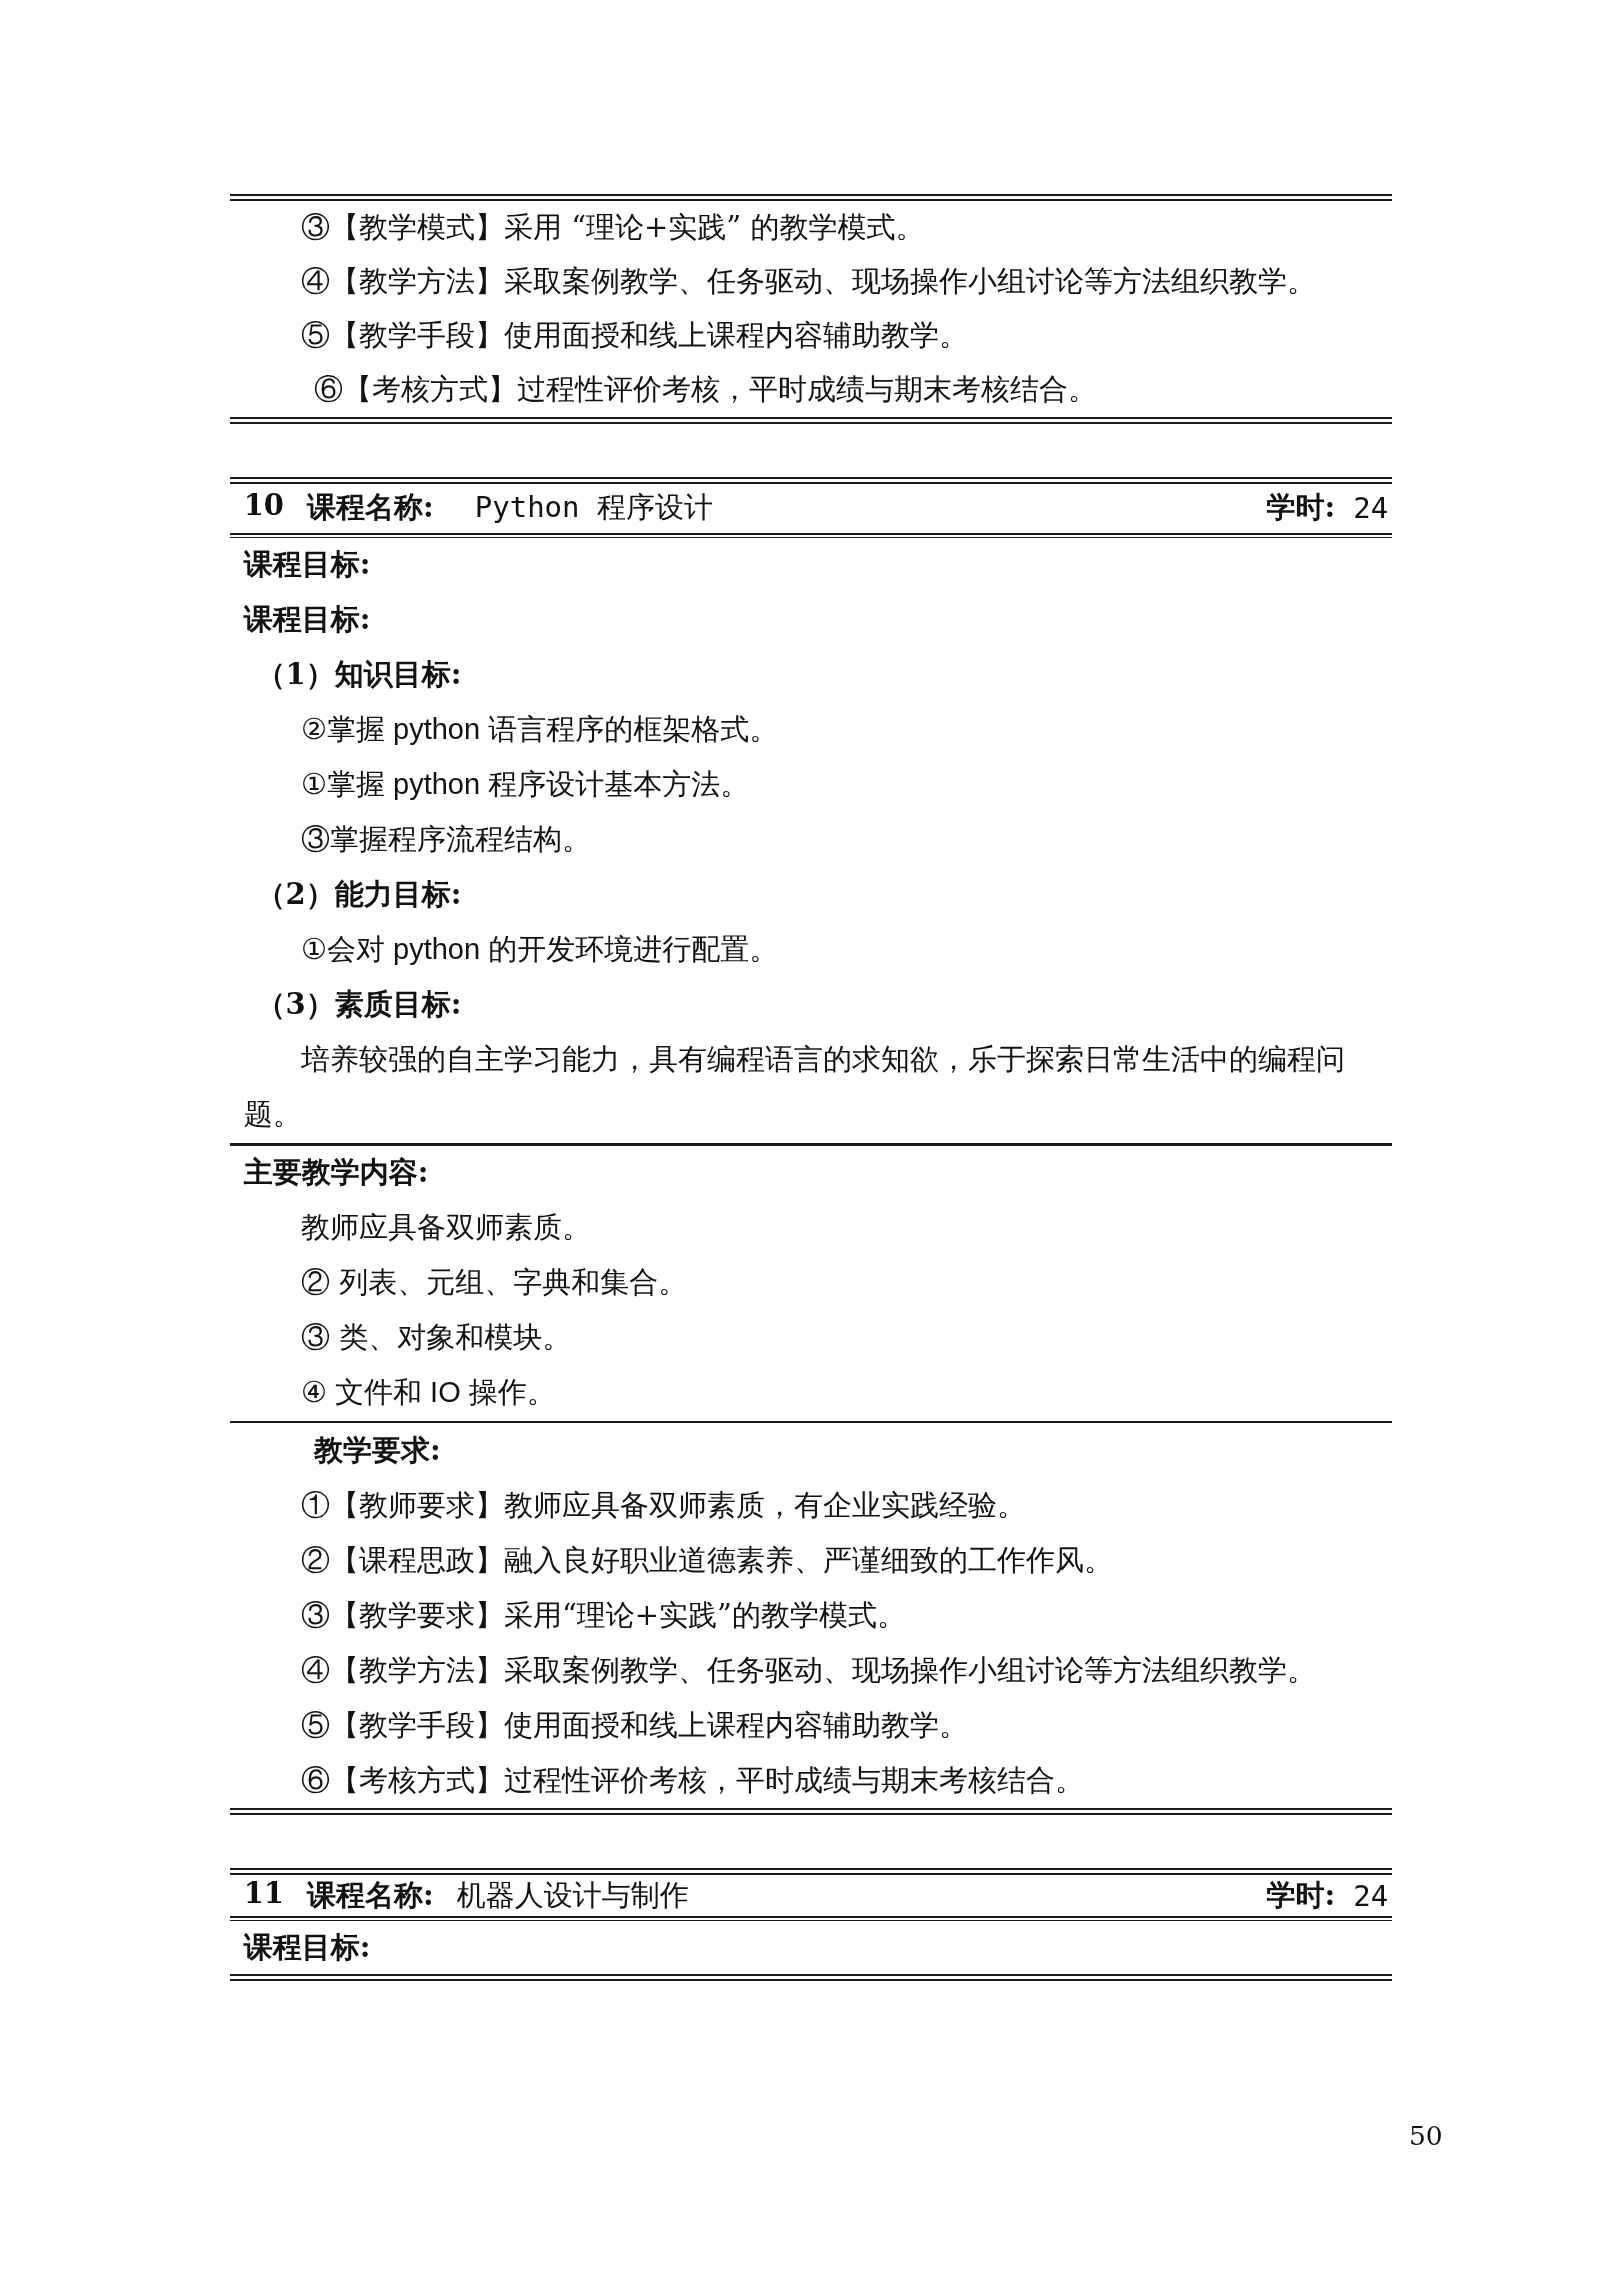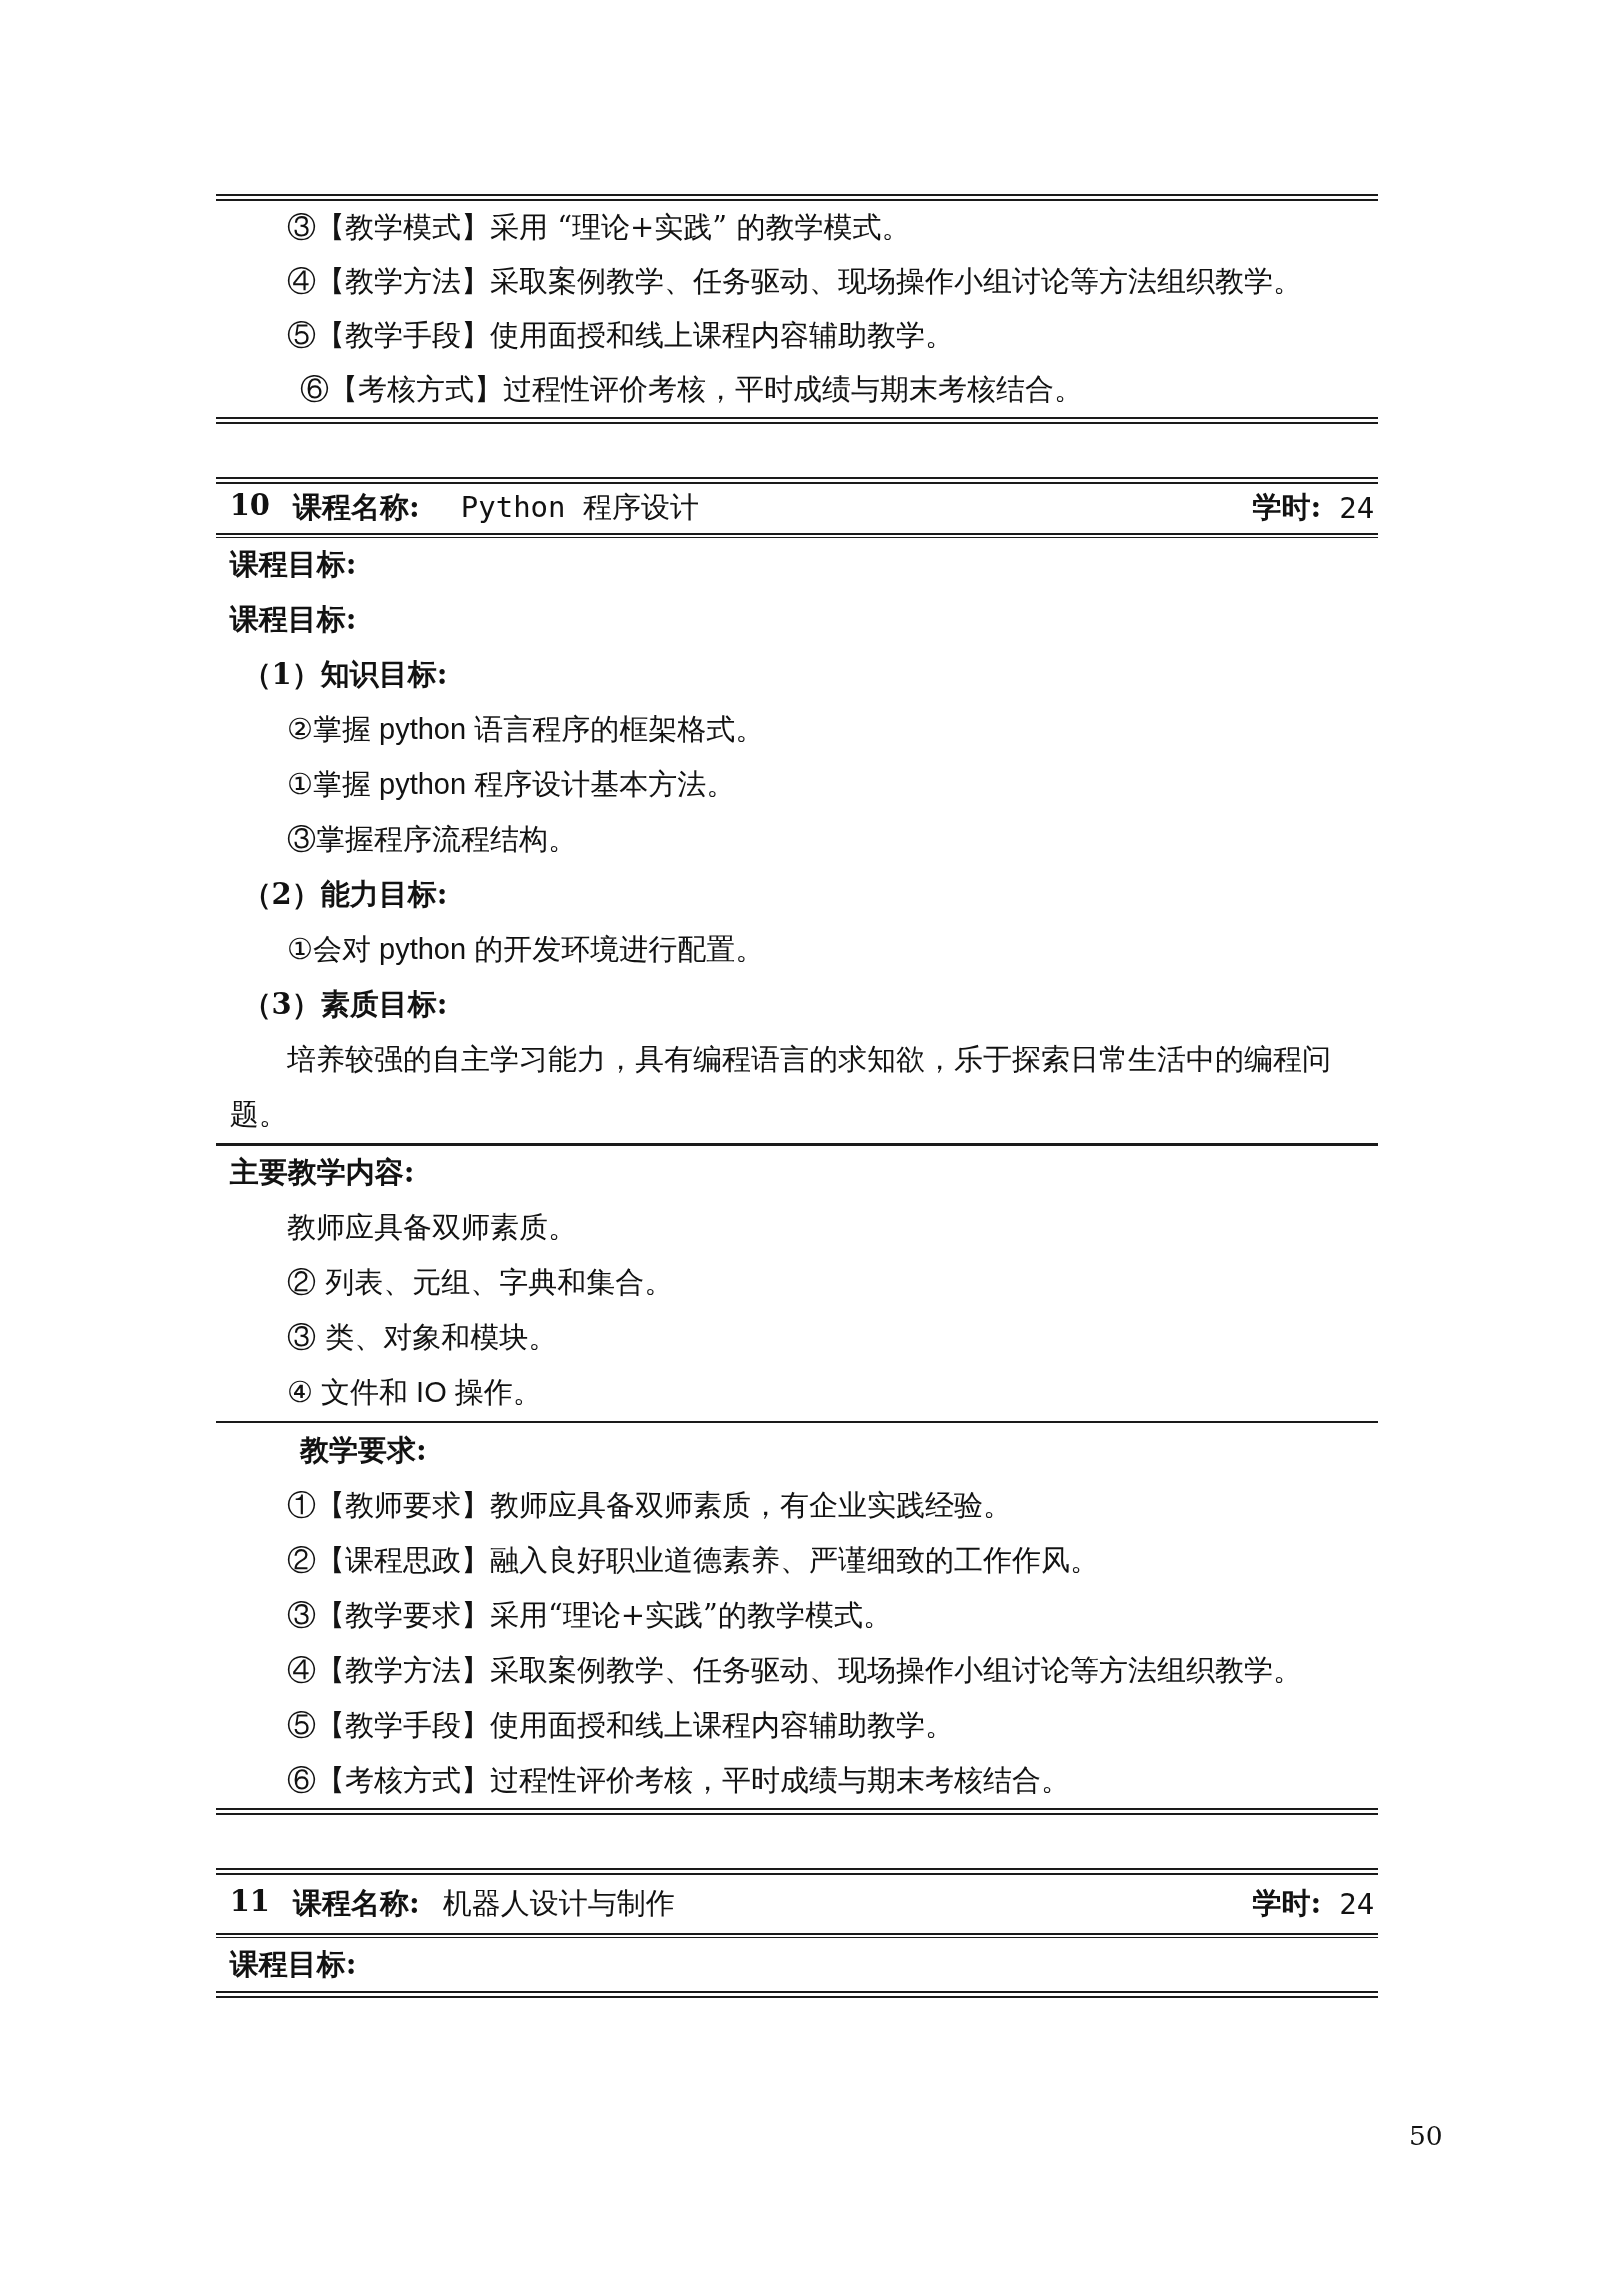--- a/index.html
+++ b/index.html
@@ -5,40 +5,40 @@
   html,body { margin:0; padding:0; background:#e8e8e8; }
   .page {
     position:relative;
     width:1621px; height:2293px;
     background:#ffffff;
     color:#121212;
     font-family:"DejaVu Serif","Liberation Serif",serif;
     overflow:hidden;
   }
   .content {
-    position:absolute; left:216px; top:0; width:1162px;
+    position:absolute; left:230px; top:0; width:1162px;
   }
   
   .rule-open  { height:2.9px; border-top:2px solid #1a1a1a; border-bottom:2.9px solid #1a1a1a; }
   .rule-close { height:2.9px; border-top:2.9px solid #1a1a1a; border-bottom:2px solid #1a1a1a; }
   .rule-mid   { height:2px; border-top:2.9px solid #1a1a1a; border-bottom:1px solid #1a1a1a; }
   .rule-single{ height:2.9px; background:#1a1a1a; }
 
   .mt-top  { margin-top:194px; }
   .mt-gap  { margin-top:53px; }
 
   .row {
     height:55px;
     display:flex; align-items:center;
     font-size:29px;
     white-space:nowrap;
   }
   .row-s { height:54px; }          
   .row-hdr10 { height:49px; }
-  .row-hdr11 { height:58px; }
+  .row-hdr11 { height:41px; }
   .row-last  { height:53px; }
 
   .ind-0  { padding-left:13.7px; }     
   .ind-h  { padding-left:26.5px; }     
   .ind-1  { padding-left:71px; }     
   .ind-2  { padding-left:84px; }     
 
   .bold { font-weight:bold; }
 
   .latin-sans { font-family:"Liberation Sans","DejaVu Sans","DejaVu Serif",sans-serif; }

